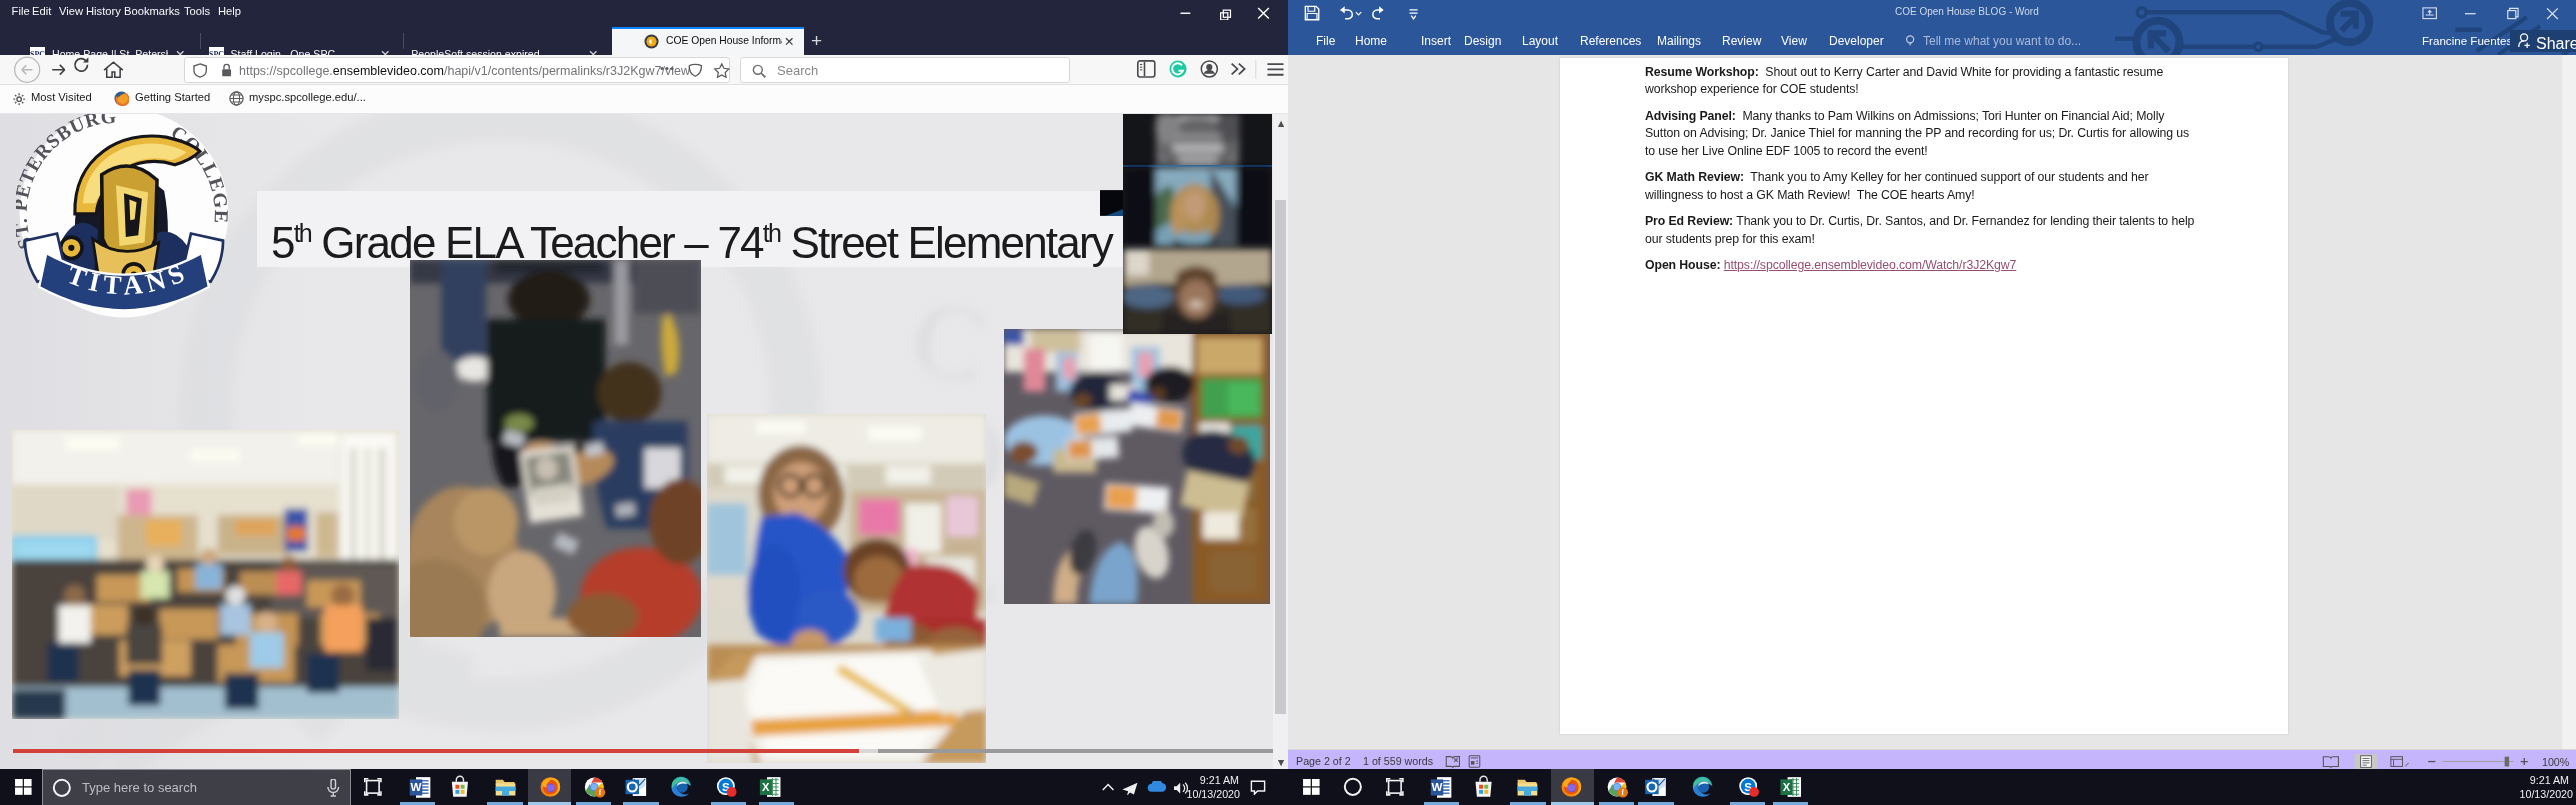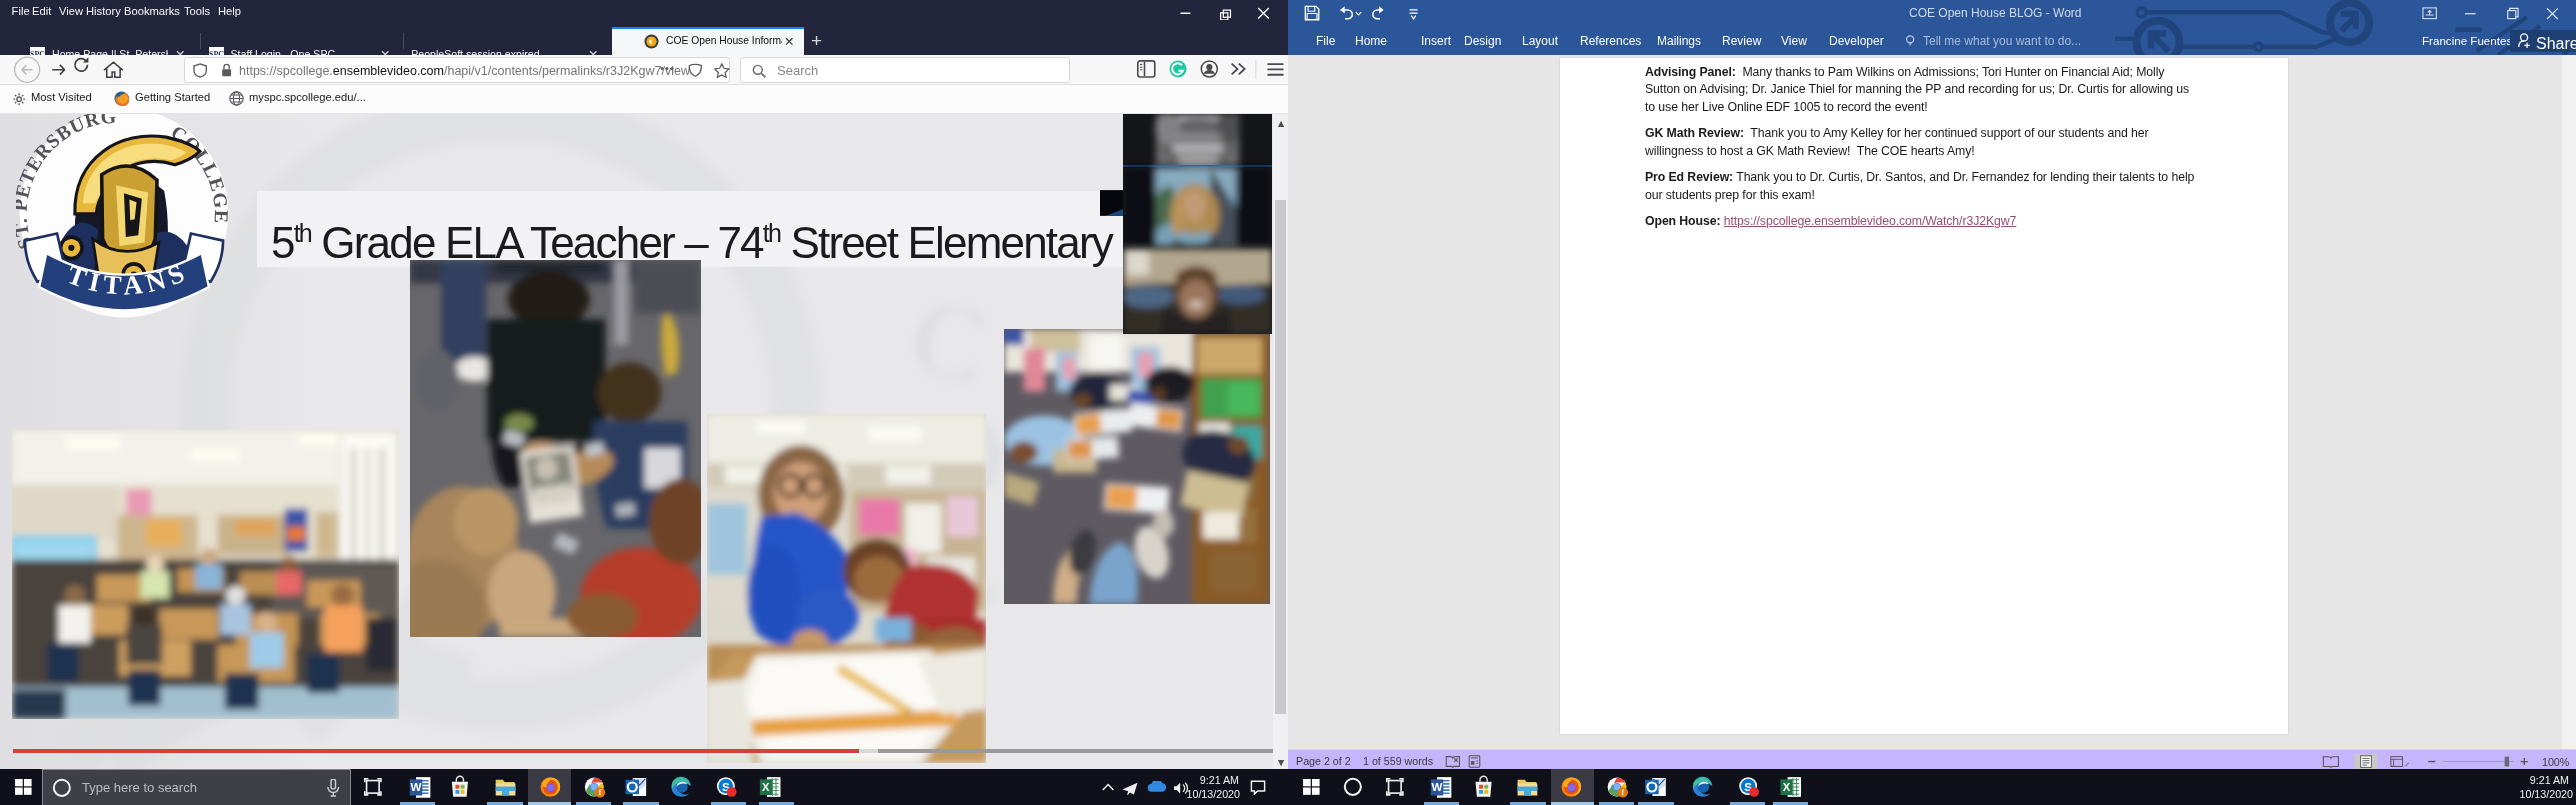--- a/index.html
+++ b/index.html
@@ -636,21 +636,21 @@
       <svg class="abs" style="left:16px;top:5.4px;" width="152" height="17" viewBox="0 0 170 19">
         <path d="M1.5 1.5 h12 l3 3 v12 h-15 z" fill="none" stroke="#fff" stroke-width="1.5"></path>
         <path d="M4.5 1.5 v5.5 h7.5 v-5.5 M3.5 16.5 v-7 h11 v7" fill="none" stroke="#fff" stroke-width="1.3"></path>
         <path d="M41 5.5 h8 a5 5 0 0 1 0 10 h-3" fill="none" stroke="#fff" stroke-width="1.7"></path>
         <path d="M45.5 1.5 l-5 4 5 4z" fill="#fff"></path>
         <path d="M58 8 l3 3 3-3" fill="none" stroke="#fff" stroke-width="1.3"></path>
         <path d="M88 5.5 h-6 a5 5 0 0 0 0 10 h3" fill="none" stroke="#fff" stroke-width="1.7"></path>
         <path d="M84 1.5 l5 4 -5 4z" fill="#fff"></path>
         <path d="M118 5.5 h9 m-9 3.5 h9 m-7 3 l2.5 3.5 2.5-3.5" fill="none" stroke="#fff" stroke-width="1.4"></path>
       </svg>
-      <span class="abs" style="left:621px;top:6.3px;color:#cfd9ec;font-size:12px;" id="wtitletext">COE Open House BLOG - Word</span>
+      <span class="abs" style="left:607px;top:6.3px;color:#cfd9ec;font-size:10px;" id="wtitletext">COE Open House BLOG - Word</span>
 
     </div>
     <div id="wribbon">
 
       <svg class="abs" style="left:827px;top:-27px;" width="461" height="55" viewBox="0 0 515 61">
         <g stroke="#1f4379" stroke-width="5" fill="none" opacity="0.85">
           <path d="M30 13.5 H185 L232 36 H240"></path>
           <path d="M0 43 H21"></path>
           <path d="M75 52 H225 L248 43"></path>
           <path d="M380 33 H410"></path>
@@ -699,20 +699,21 @@
       <svg class="abs" style="left:1229px;top:5.4px;" width="15" height="17" viewBox="0 0 17 19">
         <circle cx="8" cy="6" r="4" fill="none" stroke="#fff" stroke-width="1.5"></circle>
         <path d="M2 17 q0-7 6-7" fill="none" stroke="#fff" stroke-width="1.5"></path>
         <path d="M11.5 12 v6 M8.5 15 h6" stroke="#fff" stroke-width="1.4"></path>
       </svg>
       <span class="rtab" style="left:1248px;top:8px;font-size:16px;">Share</span>
     </div>
     <div id="wdoc">
       <div id="wpage">
         <div id="wtext">
+          <p><b>Resume Workshop:</b>&nbsp; Shout out to Kerry Carter and David White for providing a fantastic resume workshop experience for COE students!</p>
           <p><b>Advising Panel:</b>&nbsp; Many thanks to Pam Wilkins on Admissions; Tori Hunter on Financial Aid; Molly Sutton on Advising; Dr. Janice Thiel for manning the PP and recording for us; Dr. Curtis for allowing us to use her Live Online EDF 1005 to record the event!</p>
           <p><b>GK Math Review:</b>&nbsp; Thank you to Amy Kelley for her continued support of our students and her willingness to host a GK Math Review!&nbsp; The COE hearts Amy!</p>
           <p><b>Pro Ed Review:</b> Thank you to Dr. Curtis, Dr. Santos, and Dr. Fernandez for lending their talents to help our students prep for this exam!</p>
           <p><b>Open House:</b> <span class="wlink">https://spcollege.ensemblevideo.com/Watch/r3J2Kgw7</span></p>
         </div>
       </div>
     </div>
     <div id="wsb"></div>
     <div id="wstatus">
       <span class="abs" style="left:8px;top:4.5px;">Page 2 of 2</span>

